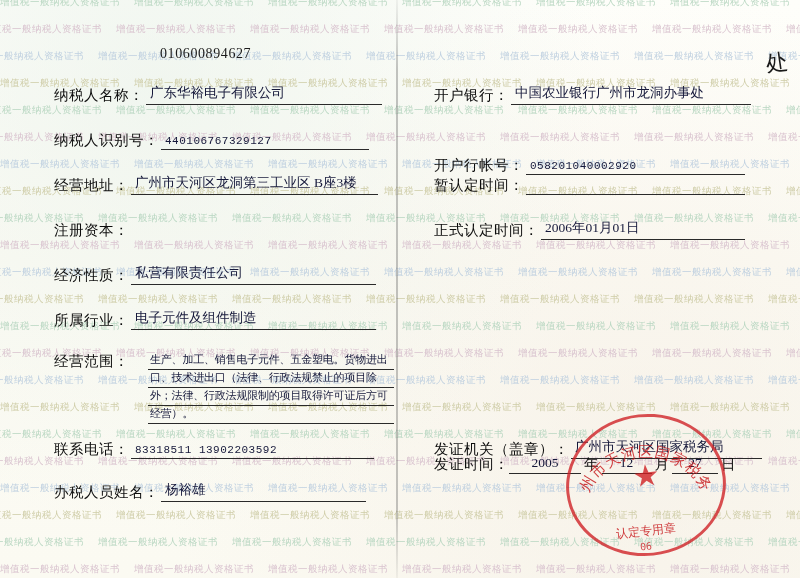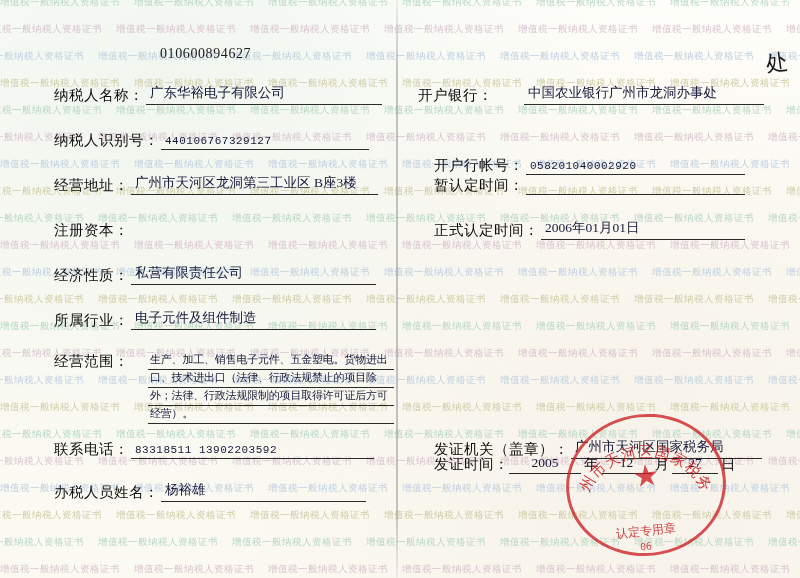--- a/index.html
+++ b/index.html
@@ -330,21 +330,21 @@
       </span>
     </div>
 
     <div class="field" style="left:54px; top:483px;">
       <span class="flabel">办税人员姓名：</span>
       <span class="fline" style="width:205px;text-align:right;">
         <span class="fval">杨裕雄</span>
       </span>
     </div>
 
-    <div class="field" style="left:418px; top:86px;gap:29px;">
+    <div class="field" style="left:434px; top:86px;">
       <span class="flabel">开户银行：</span>
       <span class="fline" style="width:240px;">
         <span class="fval">中国农业银行广州市龙洞办事处</span>
       </span>
     </div>
 
     <div class="field" style="left:434px; top:131px;margin-top:25px;">
       <span class="flabel">开户行帐号：</span>
       <span class="fline" style="width:219px;">
         <span class="fval mono">058201040002920</span>

